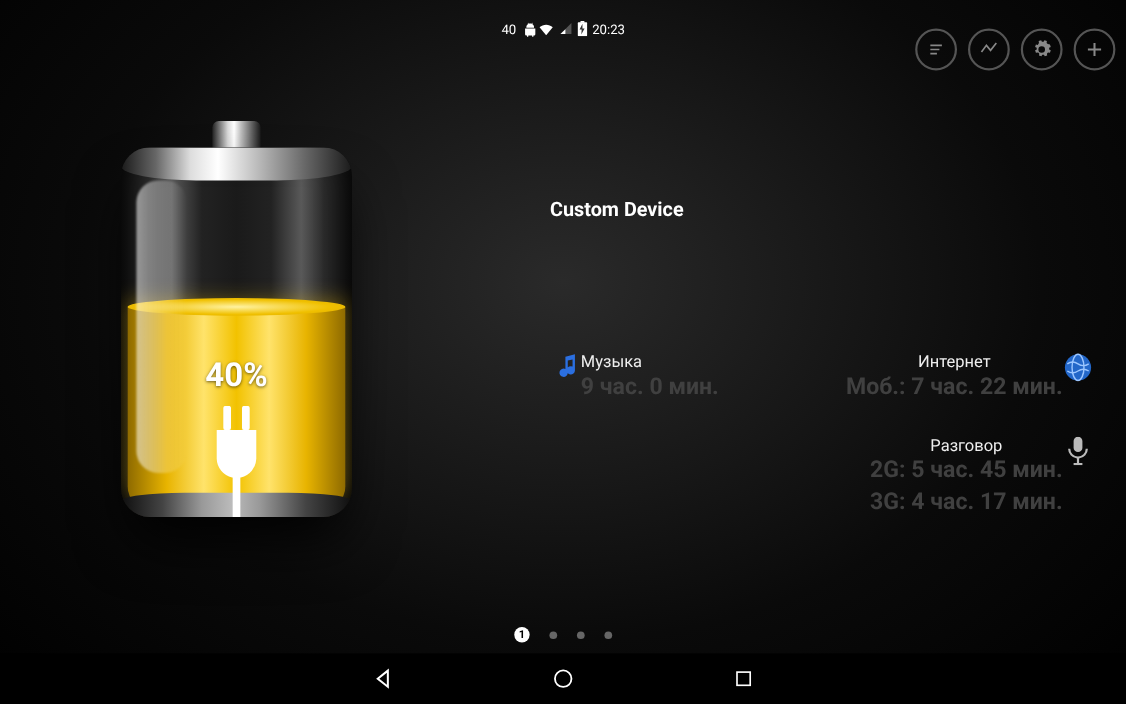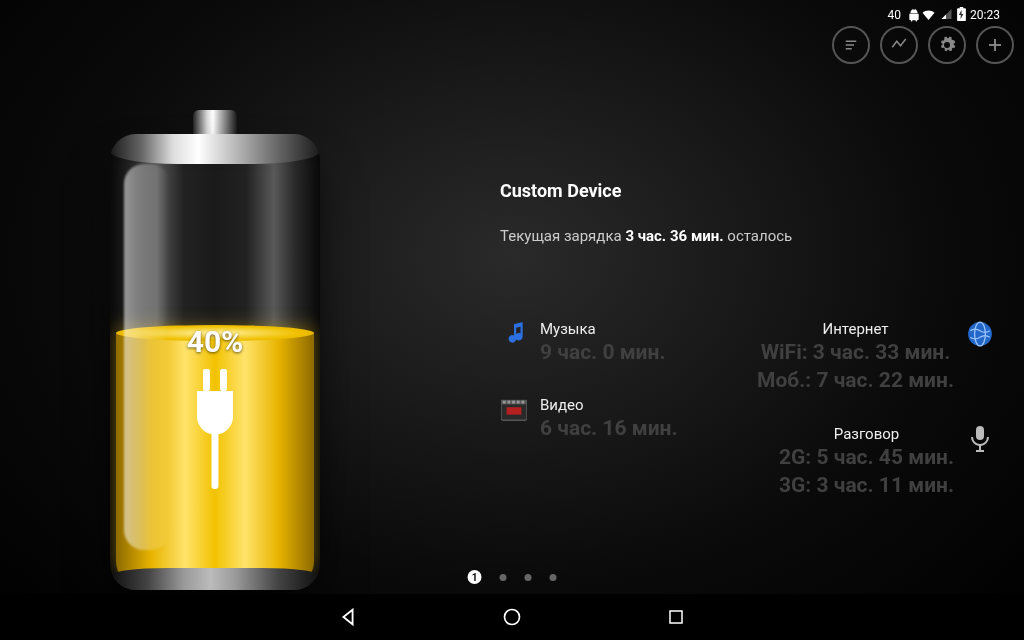--- a/index.html
+++ b/index.html
@@ -3,23 +3,23 @@
 <meta charset="utf-8">
 <style>
 * { margin: 0; padding: 0; box-sizing: border-box; }
 body {
   width: 1024px; height: 640px;
   background: radial-gradient(ellipse at center 40%, #2a2a2a 0%, #0a0a0a 60%, #000 100%);
   font-family: Roboto, "Helvetica Neue", Arial, sans-serif;
   color: #fff; overflow: hidden; position: relative;
 }
 .statusbar {
-  position: absolute; top: 4px; left: 0; right: 0; height: 22px;
-  display: flex; justify-content: flex-end; align-items: center;
-  padding: 0 24px; font-size: 12px; color: #fff;
+  position: absolute; top: 16px; left: 0; right: 0; height: 22px;
+  display: flex; justify-content: center; align-items: center;
+  padding: 0 12px; font-size: 12px; color: #fff;
 }
 .statusbar-left { display: flex; align-items: center; gap: 6px; }
 .statusbar-right { display: flex; align-items: center; gap: 4px; }
 .android-mini svg { display: block; }
 
 .toolbar {
   position: absolute; top: 26px; right: 10px;
   display: flex; gap: 10px;
 }
 .toolbar .tbtn {
@@ -30,21 +30,21 @@
 
 .battery-wrap {
   position: absolute; left: 110px; top: 110px; width: 210px; height: 400px;
 }
 .battery-cap {
   position: absolute; top: 0; left: 50%; transform: translateX(-50%);
   width: 44px; height: 26px; border-radius: 6px 6px 0 0;
   background: linear-gradient(90deg,#222 0%,#888 18%,#d8d8d8 32%,#fff 45%,#bcbcbc 60%,#555 85%,#1a1a1a 100%);
 }
 .battery-body {
-  position: absolute; top: 24px; left: 0; width: 210px; height: 456px;
+  position: absolute; top: 24px; left: 0; width: 210px; height: 336px;
   border-radius: 26px;
   background: linear-gradient(90deg,#101010 0%,#2b2b2b 12%,#595959 22%,#222 35%,#1a1a1a 50%,#222 65%,#595959 78%,#2b2b2b 88%,#101010 100%);
   box-shadow: inset 0 0 30px rgba(0,0,0,.8), 0 30px 50px -10px rgba(0,0,0,.9);
   overflow: hidden;
 }
 .battery-top-lip {
   position: absolute; top: 0; left: 0; right: 0; height: 30px;
   border-radius: 26px 26px 50% 50% / 26px 26px 20px 20px;
   background: linear-gradient(90deg,#1a1a1a 0%,#666 15%,#ddd 30%,#fff 42%,#ccc 55%,#666 80%,#1a1a1a 100%);
 }
@@ -84,21 +84,21 @@
 }
 .device-name { font-size: 18px; font-weight: 700; color: #fff; margin-bottom: 24px; }
 .stat-line { font-size: 15px; color: #ccc; line-height: 1.5; }
 .stat-line b { color: #fff; font-weight: 700; }
 
 .usage {
   position: absolute; left: 500px; top: 320px; right: 30px;
   display: flex; gap: 60px;
 }
 .usage-col { display: flex; flex-direction: column; gap: 30px; }
-.usage-item { display: flex; align-items: flex-start; gap: 12px; }
+.usage-item { display: flex; align-items: flex-start; }
 .usage-item.right { flex-direction: row-reverse; text-align: center; }
 .usage-icon { width: 28px; height: 28px; flex: none; display:flex; align-items:center; justify-content:center; }
 .usage-title { font-size: 15px; color: #eee; }
 .usage-sub { font-size: 21px; font-weight: 700; color: #404040; line-height:1.35; }
 .usage-col.right { flex: 1; align-items: flex-end; }
 
 .pager {
   position: absolute; bottom: 56px; left: 50%; transform: translateX(-50%);
   display: flex; gap: 18px; align-items: center;
 }
@@ -192,83 +192,61 @@
         <rect x="35" y="0" width="7" height="22" rx="2"></rect>
         <path d="M12 22 h36 v26 a18 18 0 0 1 -14 17 v0 h-8 a18 18 0 0 1 -14 -17 z"></path>
         <rect x="26.5" y="62" width="7" height="58" rx="3"></rect>
       </svg>
     </div>
   </div>
 </div>
 
 <div class="info">
   <div class="device-name">Custom Device</div>
-  <div class="stat-line">
-    <span>Текущая зарядка </span><b>3 час. 36 мин.</b><span> осталось</span>
-  </div>
 </div>
 
 <div class="usage">
   <div class="usage-col">
     <div class="usage-item">
       <div class="usage-icon">
         <svg width="26" height="26" viewBox="0 0 24 24">
             <path fill="#2b6fe0" d="M12 3l8-2v13.5a3.5 3.5 0 1 1-2-3.2V5.3l-4 1v10.2a3.5 3.5 0 1 1-2-3.2V3z"></path>
           </svg>
       </div>
       <div>
         <div class="usage-title">Музыка</div>
         <div class="usage-sub">9 час. 0 мин.</div>
-      </div>
-    </div>
-    <div class="usage-item">
-      <div class="usage-icon">
-        <svg width="26" height="22" viewBox="0 0 28 22">
-            <rect x="0" y="3" width="28" height="19" rx="2" fill="#2a2a2a" stroke="#777"></rect>
-            <rect x="0" y="0" width="28" height="5" fill="#555"></rect>
-            <rect x="2" y="1" width="3" height="3" fill="#999"></rect>
-            <rect x="7" y="1" width="3" height="3" fill="#999"></rect>
-            <rect x="12" y="1" width="3" height="3" fill="#999"></rect>
-            <rect x="17" y="1" width="3" height="3" fill="#999"></rect>
-            <rect x="22" y="1" width="3" height="3" fill="#999"></rect>
-            <rect x="6" y="8" width="16" height="8" fill="#b42020"></rect>
-          </svg>
-      </div>
-      <div>
-        <div class="usage-title">Видео</div>
-        <div class="usage-sub">6 час. 16 мин.</div>
       </div>
     </div>
   </div>
   <div class="usage-col right">
     <div class="usage-item right">
       <div class="usage-icon">
         <svg width="26" height="26" viewBox="0 0 24 24">
             <circle cx="12" cy="12" r="11" fill="#2367c9"></circle>
             <path d="M3 9c3-2 6-2 9 0s6 2 9 0M3 15c3 2 6 2 9 0s6-2 9 0" stroke="#9cc6ff" stroke-width="1.2" fill="none"></path>
             <ellipse cx="12" cy="12" rx="5" ry="11" fill="none" stroke="#9cc6ff" stroke-width="1.2"></ellipse>
           </svg>
       </div>
       <div>
         <div class="usage-title">Интернет</div>
-        <div class="usage-sub">WiFi: 3 час. 33 мин.</div>
         <div class="usage-sub">Моб.: 7 час. 22 мин.</div>
       </div>
     </div>
     <div class="usage-item right">
       <div class="usage-icon">
         <svg width="22" height="26" viewBox="0 0 20 26" fill="#bbb">
             <rect x="6" y="0" width="8" height="14" rx="4"></rect>
             <path d="M3 11a7 7 0 0 0 14 0h2a9 9 0 0 1-8 8.9V24h3v2H6v-2h3v-4.1A9 9 0 0 1 1 11h2z"></path>
           </svg>
       </div>
       <div>
         <div class="usage-title">Разговор</div>
         <div class="usage-sub">2G: 5 час. 45 мин.</div>
-        <div class="usage-sub">3G: 3 час. 11 мин.</div>
+        <div class="usage-sub">3G: 4 час. 17 мин.</div>
       </div>
     </div>
   </div>
 </div>
 
 <div class="pager">
   <div class="dot active">
       <span>1</span>
     </div>
   <div class="dot"></div>

